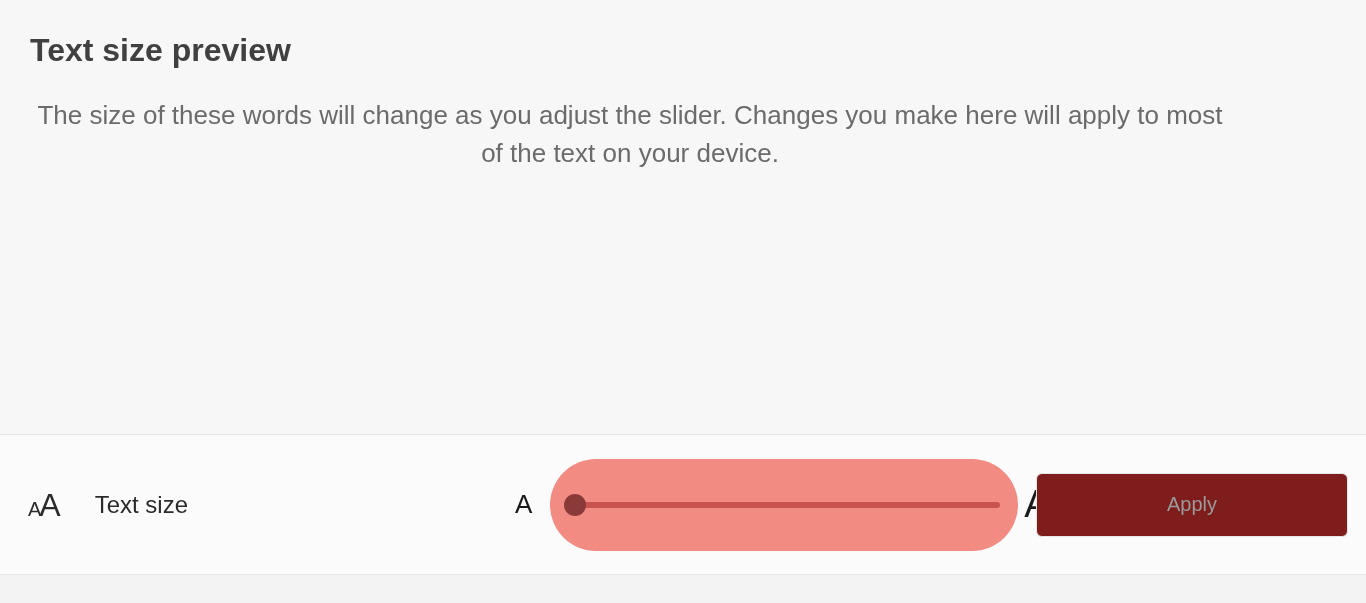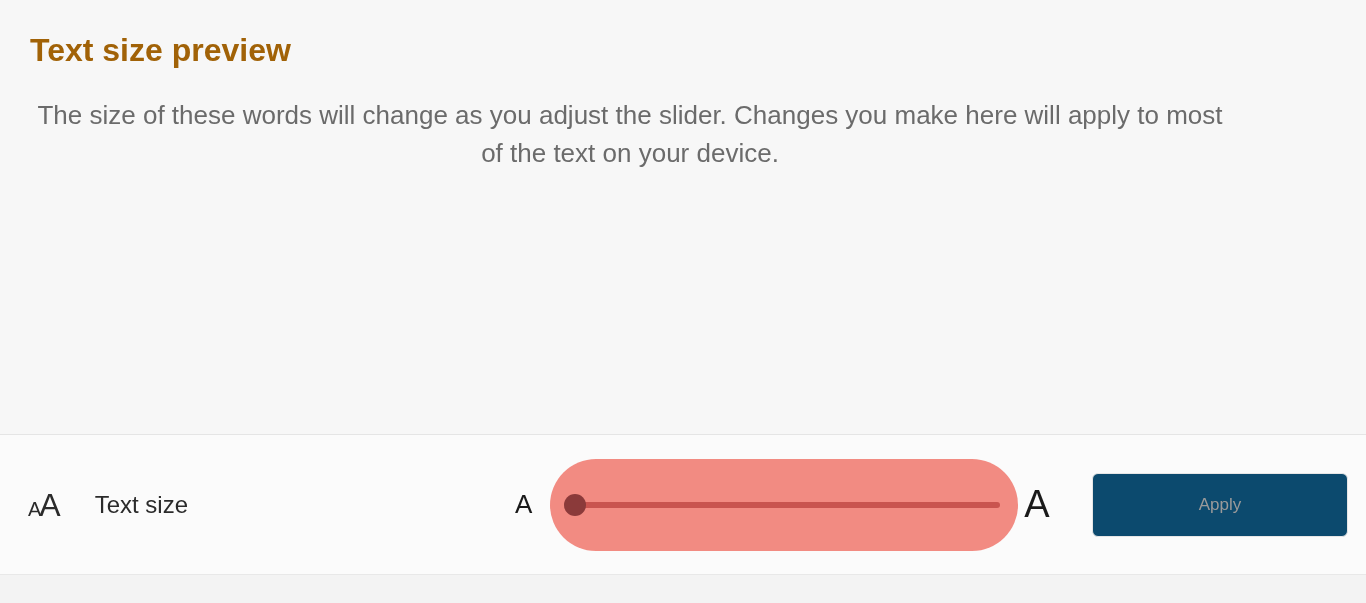--- a/index.html
+++ b/index.html
@@ -16,21 +16,21 @@
     }
     .preview-panel {
       background: #f7f7f7;
       padding: 32px 30px 20px 30px;
       height: 435px;
       border-bottom: 1px solid #e5e5e5;
     }
     .preview-title {
       font-size: 32px;
       font-weight: 600;
-      color: #a16207;
+      color: #404040;
       margin-bottom: 28px;
     }
     .preview-description {
       font-size: 26px;
       font-weight: 400;
       color: #6b6b6b;
       line-height: 1.45;
       max-width: 1200px;
       text-align: center;
     }
@@ -107,26 +107,26 @@
       width: 22px;
       height: 22px;
       background: #8b3a3a;
       border-radius: 50%;
     }
     .apply-button {
       position: absolute;
       right: 18px;
       top: 50%;
       transform: translateY(-50%);
-      width: 256px;
+      width: 312px;
       height: 64px;
-      background: #0c4a6e;
+      background: #7f1d1d;
       border: 1px solid #e6e6e6;
       border-radius: 6px;
-      font-size: 17px;
+      font-size: 20px;
       color: #9a9a9a;
       display: flex;
       align-items: center;
       justify-content: center;
       cursor: default;
     }
     .bottom-strip {
       background: #f3f3f3;
       height: 28px;
     }

